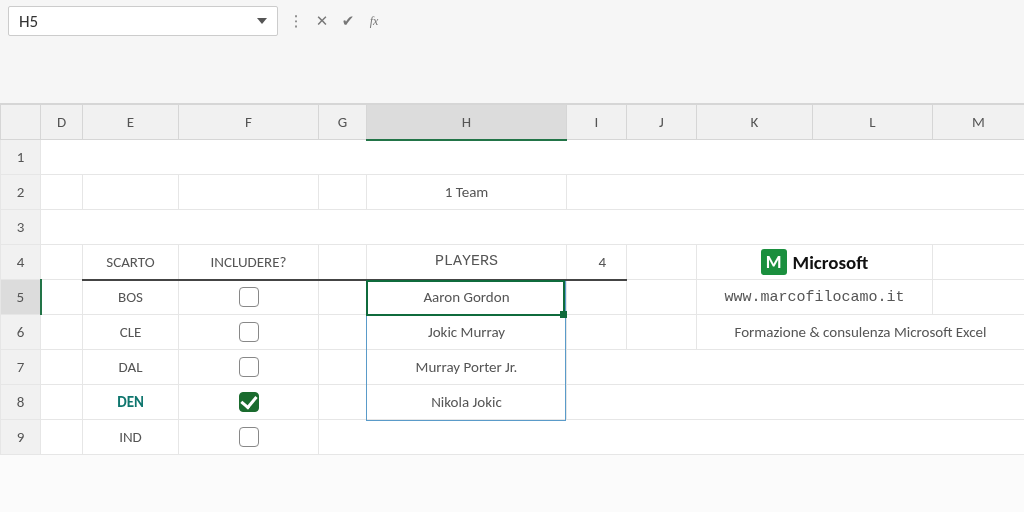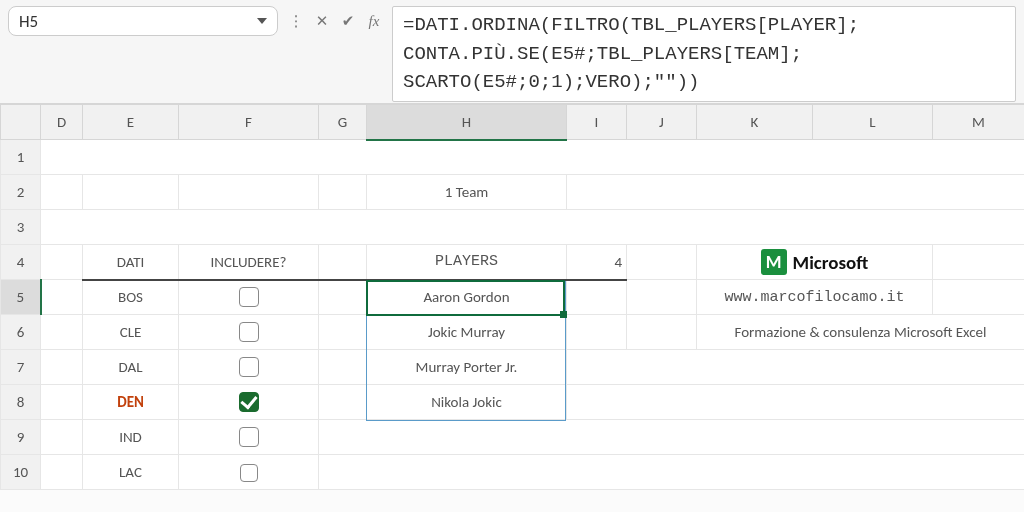--- a/index.html
+++ b/index.html
@@ -24,38 +24,38 @@
 .name-box {
   background: #fff;
   border: 1px solid #ccc;
   width: 270px;
   height: 30px;
   padding: 3px 10px;
   font-size: 17px;
   display: flex;
   align-items: center;
   justify-content: space-between;
-  border-radius: 8px;
+  border-radius: 2px;
 }
 .chev {
   width: 0; height: 0;
   border-left: 5px solid transparent;
   border-right: 5px solid transparent;
   border-top: 6px solid #555;
 }
 .fb-btns {
   display: flex;
   align-items: center;
   height: 30px;
   gap: 6px;
   color: #777;
   font-size: 15px;
 }
 .fb-btns span { display:inline-flex; align-items:center; justify-content:center; width:20px; height:20px;}
-.fx { font-style: italic; font-family: serif; font-size: 15px;}
+.fx { font-style: italic; font-family: serif; font-size: 12px;}
 .formula-input {
   flex: 1;
   background: #fff;
   border: 1px solid #ccc;
   padding: 4px 10px;
   font-family: Consolas, "Courier New", monospace;
   font-size: 19px;
   line-height: 1.5;
   white-space: pre-wrap;
   min-height: 88px;
@@ -80,36 +80,36 @@
   border-color: #d6d6d6;
 }
 th.selcol { background: #dcdcdc !important; border-bottom: 2px solid #227447 !important; }
 td.rowhead {
   background: #f1f1f1;
   border-color: #d6d6d6;
   width: 40px;
   text-align: center;
 }
 td.selrow { background: #dcdcdc !important; border-right: 2px solid #227447 !important; }
-td.cell { text-align: left; padding: 0 4px; border-color: transparent; color:#333;}
+td.cell { text-align: left; padding: 0 20px; border-color: transparent; color:#333;}
 .teams-hdr, .include-hdr {
   font-weight: 700; font-size: 18px; color: #222;
   border-bottom: 2px solid #444 !important;
 }
 .players-hdr {
   font-weight: 700; color: #1f6b3f; font-size: 18px;
   border-bottom: 2px solid #444 !important;
   font-family: Liberation Mono, monospace;
 }
 .count-hdr {
   font-weight: 700; color: #3d6b9e; text-align: right !important; font-size: 18px;
   border-bottom: 2px solid #444 !important;
 }
 .team-name { color:#9a9a9a; font-size:18px;}
-.team-name.active { color:#c2410c; font-weight:600;}
+.team-name.active { color:#0f766e; font-weight:600;}
 .chk {
   width:20px; height:20px; border:1.5px solid #888; border-radius:4px;
   display:inline-block; vertical-align:middle; background:#fff;
 }
 .chk.checked { background:#1a6b2e; border-color:#1a6b2e; position:relative;}
 .chk.checked::after {
   content:""; position:absolute; left:4px; top:0px;
   width:7px; height:12px; border:solid #fff; border-width:0 3px 3px 0;
   transform: rotate(40deg);
 }
@@ -147,23 +147,20 @@
   <div class="name-box">
     <span>H5</span>
     <span class="chev"></span>
   </div>
   <div class="fb-btns">
     <span>⋮</span>
     <span>✕</span>
     <span>✔</span>
     <span class="fx">fx</span>
   </div>
-  <div class="formula-input">=DATI.ORDINA(FILTRO(TBL_PLAYERS[PLAYER];
-CONTA.PIÙ.SE(E5#;TBL_PLAYERS[TEAM];
-SCARTO(E5#;0;1);VERO);""))</div>
 </div>
 
 <div class="grid-area">
 <table class="grid">
 <colgroup>
   <col style="width:40px">
         <col style="width:42px">
         <col style="width:96px">
   <col style="width:140px">
         <col style="width:48px">
@@ -204,21 +201,21 @@
   </td>
   <td class="cell" colspan="5"></td>
 </tr>
 <tr>
   <td class="rowhead">3</td>
   <td class="cell" colspan="10"></td>
 </tr>
 <tr>
   <td class="rowhead">4</td>
   <td class="cell"></td>
-  <td class="cell teams-hdr">DATI</td>
+  <td class="cell teams-hdr">SCARTO</td>
   <td class="cell include-hdr">INCLUDERE?</td>
   <td class="cell" style="border-bottom:2px solid #444;"></td>
   <td class="cell players-hdr">PLAYERS</td>
   <td class="cell count-hdr">4</td>
   <td class="cell"></td>
   <td class="cell" colspan="2">
     <span class="brand-logo">
       <span class="brand-m">M</span>
       <span>Microsoft</span>
     </span>
@@ -266,25 +263,18 @@
   <td class="cell playercell">Nikola Jokic</td>
   <td class="cell" colspan="5"></td>
 </tr>
 <tr>
   <td class="rowhead">9</td>
   <td class="cell"></td>
   <td class="cell team-name">IND</td>
   <td class="cell" style="text-align:center"><span class="chk"></span></td>
   <td class="cell" colspan="7"></td>
 </tr>
-<tr>
-  <td class="rowhead" style="height:20px">10</td>
-  <td class="cell"></td>
-  <td class="cell team-name" style="height:20px">LAC</td>
-  <td class="cell" style="text-align:center;height:20px"><span class="chk" style="width:18px;height:18px"></span></td>
-  <td class="cell" colspan="7"></td>
-</tr>
 </tbody>
     </table>
 
 <div class="spill" style="left:366px; top:177px; width:200px; height:140px;"></div>
 <div class="selcell-border" style="left:366px; top:176px; width:199px; height:36px;"></div>
 </div>
 
 </body></html>

